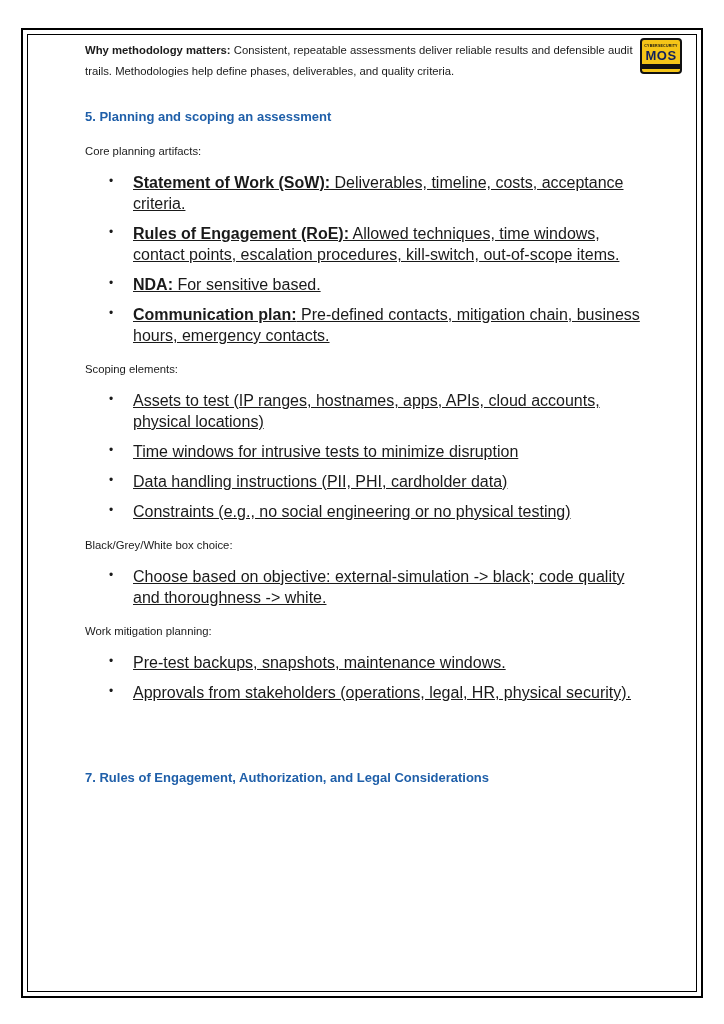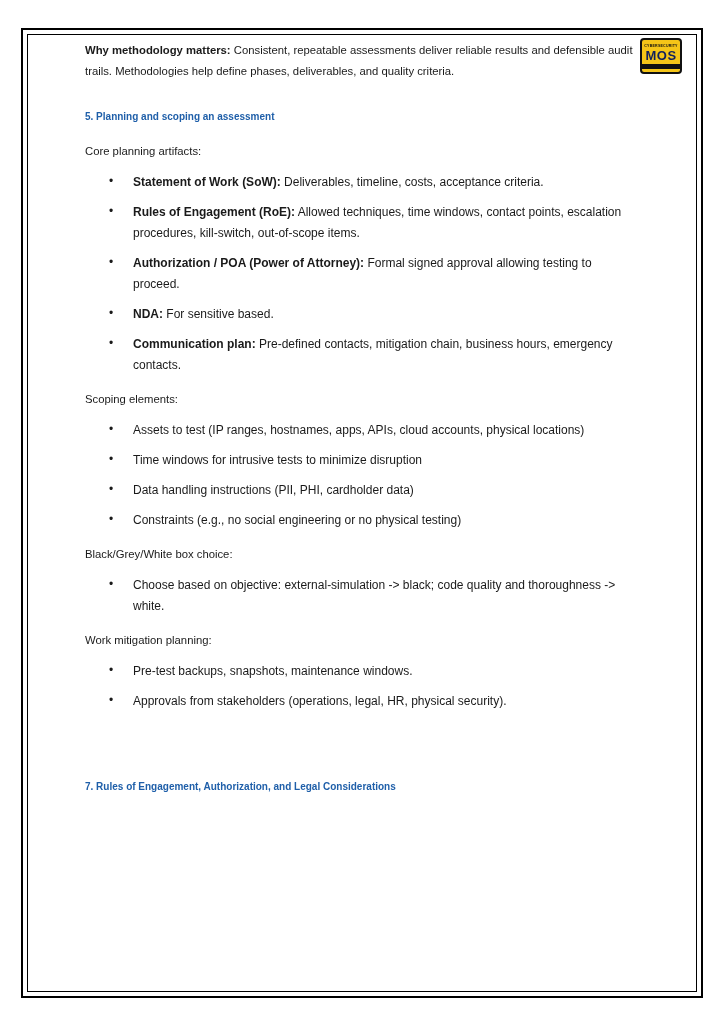--- a/index.html
+++ b/index.html
@@ -88,45 +88,46 @@
 
   p.para {
     font-size: 11.3px;
     line-height: 21px;
     margin: 0 0 4px 0;
     color: #1a1a1a;
     text-align: left;
   }
   .b { font-weight: bold; }
   h2.section {
-    font-size: 10px;
+    font-size: 13px;
     font-weight: bold;
     color: #1f5fa9;
     margin: 26px 0 16px 0;
     line-height: 18px;
   }
   h3.sub {
     font-size: 11.3px;
     font-weight: normal;
     color: #1a1a1a;
     margin: 0 0 12px 0;
     line-height: 18px;
   }
   ul.bullets {
     list-style: none;
     margin: 0 0 14px 0;
     padding: 0;
   }
   ul.bullets li {
     position: relative;
-    font-size: 12px;
+    font-size: 16px;
     line-height: 21px;
     padding-left: 48px;
     margin-bottom: 9px;
     color: #1a1a1a;
+    text-decoration: underline;
   }
   ul.bullets li:before {
     content: "•";
     position: absolute;
     left: 24px;
     top: -1px;
     font-size: 12px;
     color: #1a1a1a;
   }
   .spacer-lg { height: 26px; }
@@ -149,21 +150,20 @@
 
     <p class="para"><span class="b">Why methodology matters:</span><span> Consistent, repeatable assessments deliver reliable results and defensible audit trails. Methodologies help define phases, deliverables, and quality criteria.</span></p>
 
     <h2 class="section">5. Planning and scoping an assessment</h2>
 
     <h3 class="sub">Core planning artifacts:</h3>
 
     <ul class="bullets">
       <li><span class="b">Statement of Work (SoW):</span><span> Deliverables, timeline, costs, acceptance criteria.</span></li>
       <li><span class="b">Rules of Engagement (RoE):</span><span> Allowed techniques, time windows, contact points, escalation procedures, kill-switch, out-of-scope items.</span></li>
-      <li><span class="b">Authorization / POA (Power of Attorney):</span><span> Formal signed approval allowing testing to proceed.</span></li>
       <li><span class="b">NDA:</span><span> For sensitive based.</span></li>
       <li><span class="b">Communication plan:</span><span> Pre-defined contacts, mitigation chain, business hours, emergency contacts.</span></li>
     </ul>
 
     <h3 class="sub">Scoping elements:</h3>
 
     <ul class="bullets">
       <li><span>Assets to test (IP ranges, hostnames, apps, APIs, cloud accounts, physical locations)</span></li>
       <li><span>Time windows for intrusive tests to minimize disruption</span></li>
       <li><span>Data handling instructions (PII, PHI, cardholder data)</span></li>

